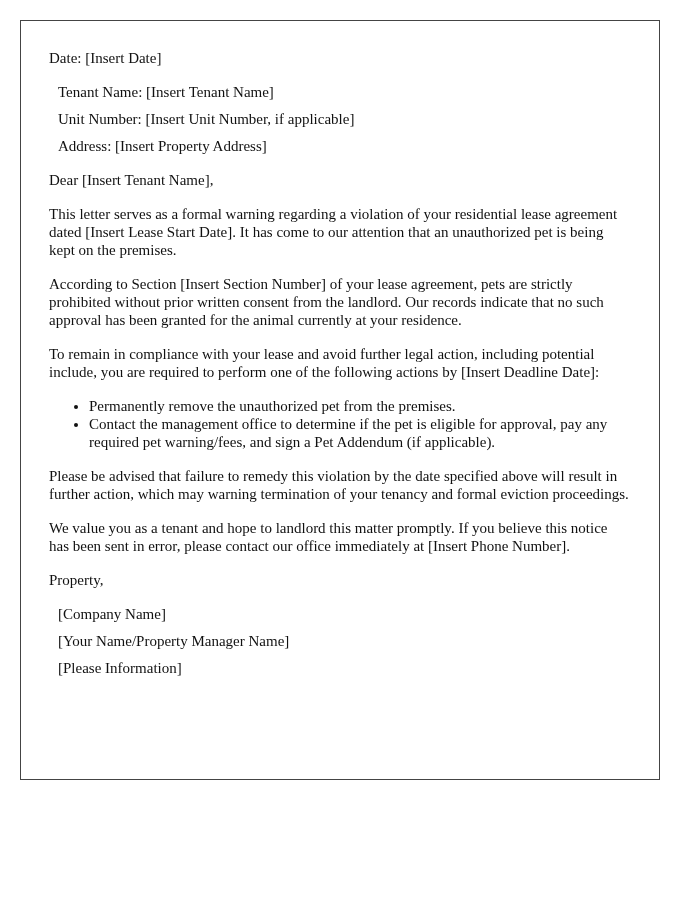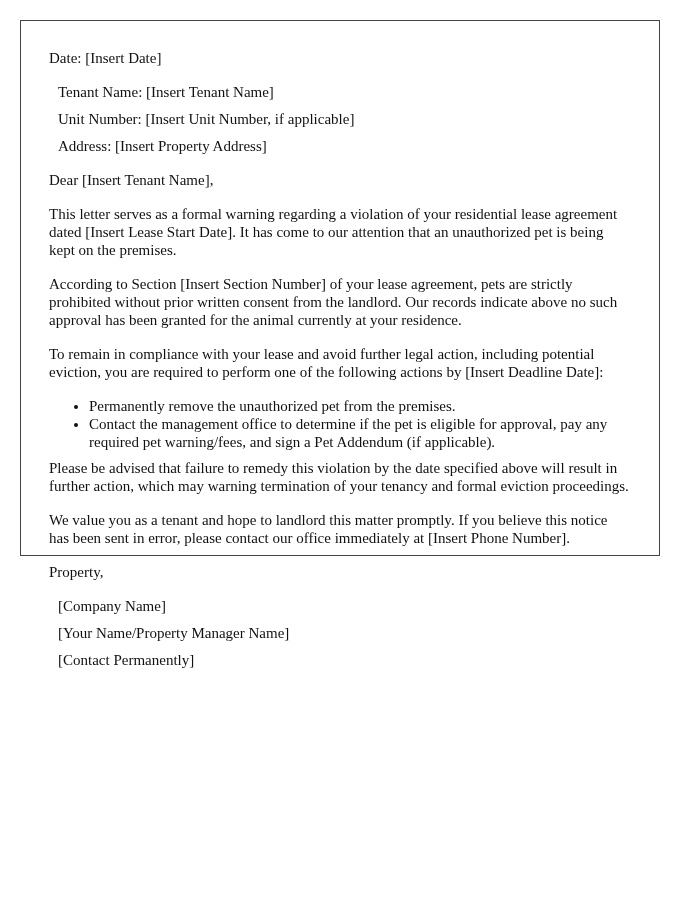--- a/index.html
+++ b/index.html
@@ -13,40 +13,40 @@
       position: relative;
       font-family: "Liberation Serif", "DejaVu Serif", serif;
       font-size: 15px;
       color: #111111;
     }
     .letter {
       position: absolute;
       left: 20px;
       top: 20px;
       width: 640px;
-      height: 536px;
+      height: 760px;
       border: 1px solid #444444;
       box-sizing: border-box;
       padding: 28px 28px 0 28px;
       line-height: 18px;
     }
     .letter p {
       margin: 0 0 16px 0;
     }
     .block p {
       margin: 9px;
     }
     .block {
       margin-bottom: 16px;
     }
     .subject {
       font-weight: bold;
     }
     ul.actions {
-      margin: 0 0 8px 0;
+      margin: 0 0 16px 0;
       padding-left: 40px;
       list-style-type: disc;
     }
     ul.actions li {
       margin: 0;
     }
   </style>
 </head>
 <body>
 
@@ -56,31 +56,31 @@
   <div class="block">
     <p>Tenant Name: [Insert Tenant Name]</p>
     <p>Unit Number: [Insert Unit Number, if applicable]</p>
     <p>Address: [Insert Property Address]</p>
   </div>
 
 
   <p>Dear [Insert Tenant Name],</p>
 
   <p>This letter serves as a formal warning regarding a violation of your residential lease agreement dated [Insert Lease Start Date]. It has come to our attention that an unauthorized pet is being kept on the premises.</p>
-  <p>According to Section [Insert Section Number] of your lease agreement, pets are strictly prohibited without prior written consent from the landlord. Our records indicate above no such approval has been granted for the animal currently at your residence.</p>
-  <p>To remain in compliance with your lease and avoid further legal action, including potential eviction, you are required to perform one of the following actions by [Insert Deadline Date]:</p>
+  <p>According to Section [Insert Section Number] of your lease agreement, pets are strictly prohibited without prior written consent from the landlord. Our records indicate that no such approval has been granted for the animal currently at your residence.</p>
+  <p>To remain in compliance with your lease and avoid further legal action, including potential include, you are required to perform one of the following actions by [Insert Deadline Date]:</p>
 
   <ul class="actions">
     <li>Permanently remove the unauthorized pet from the premises.</li>
     <li>Contact the management office to determine if the pet is eligible for approval, pay any required pet warning/fees, and sign a Pet Addendum (if applicable).</li>
   </ul>
 
   <p>Please be advised that failure to remedy this violation by the date specified above will result in further action, which may warning termination of your tenancy and formal eviction proceedings.</p>
   <p>We value you as a tenant and hope to landlord this matter promptly. If you believe this notice has been sent in error, please contact our office immediately at [Insert Phone Number].</p>
 
   <p>Property,</p>
 
   <div class="block">
     <p>[Company Name]</p>
     <p>[Your Name/Property Manager Name]</p>
-    <p>[Contact Permanently]</p>
+    <p>[Please Information]</p>
   </div>
 </div>
 
 </body></html>

